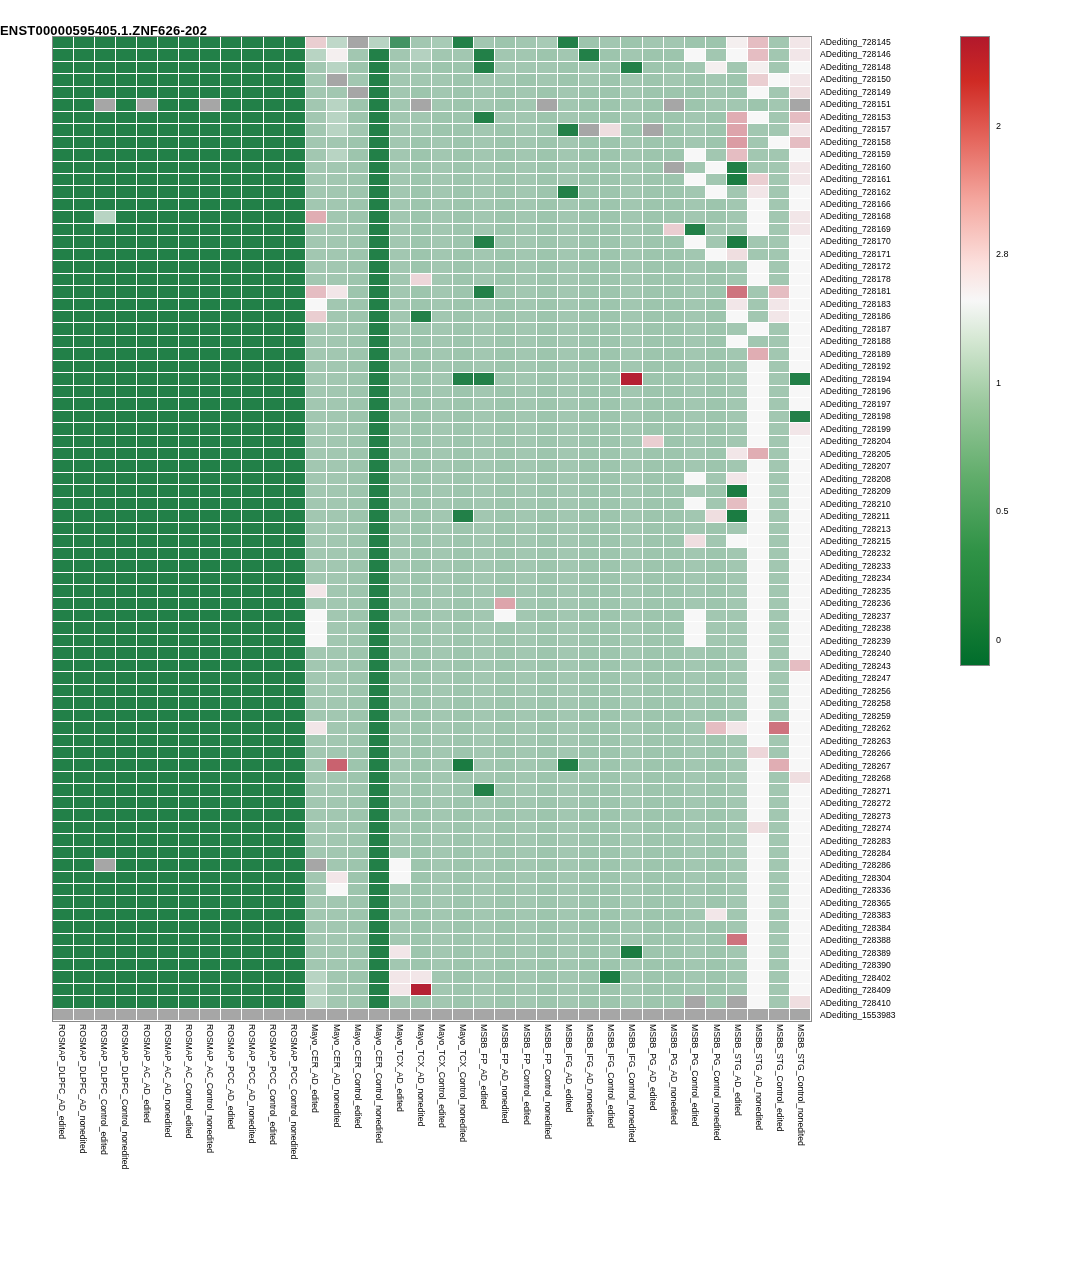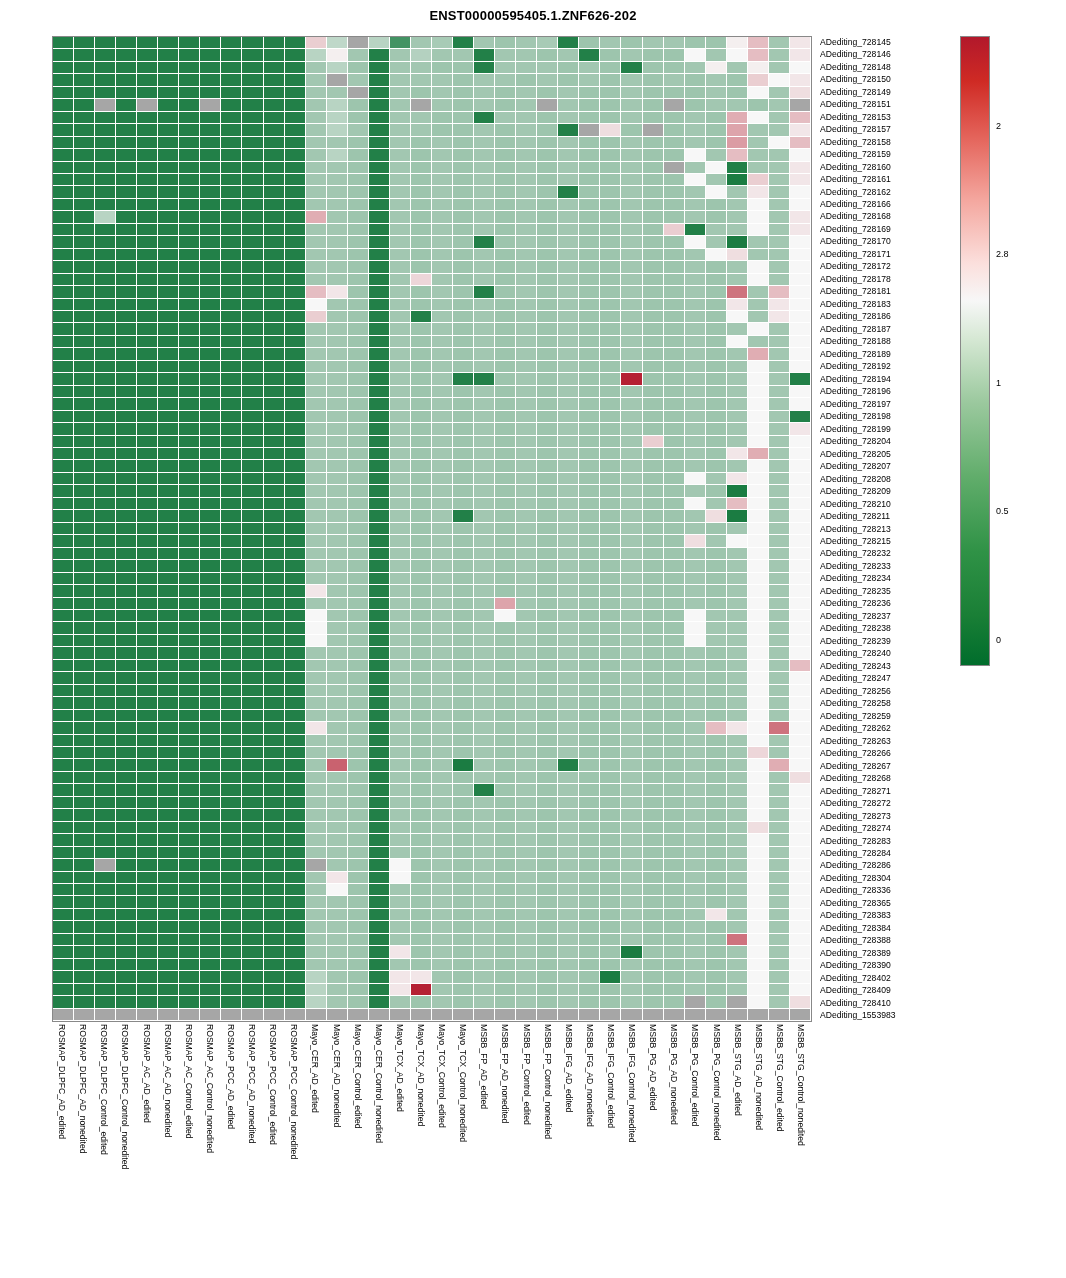--- a/index.html
+++ b/index.html
@@ -10,24 +10,23 @@
   body {
     width: 1066px;
     height: 1278px;
     font-family: "Liberation Sans", sans-serif;
     color: #000000;
     position: relative;
     overflow: hidden;
   }
   #title {
     position: absolute;
-    top: 8px;
+    top: 23px;
     left: 0;
     width: 1066px;
-    text-align: center;
     font-size: 13px;
     font-weight: bold;
     letter-spacing: 0.2px;
   }
   
   #plot {
     position: absolute;
     left: 52px;
     top: 36px;
     width: 760px;

